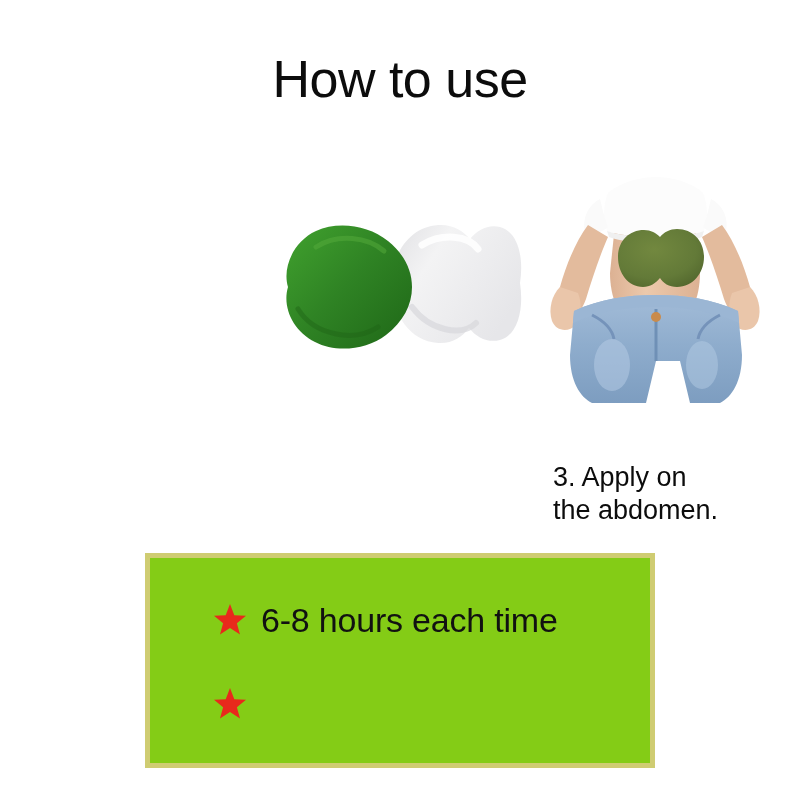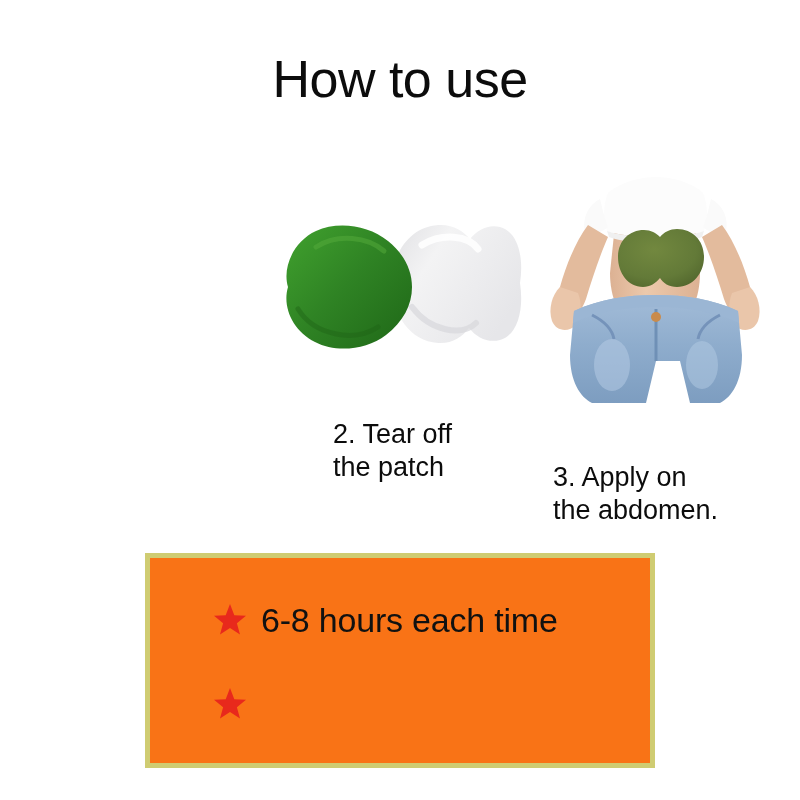--- a/index.html
+++ b/index.html
@@ -70,21 +70,21 @@
   .step-3 .step-caption { left: 23px; margin-top: 43px; }
 
   
   .callout-box {
     position: absolute;
     left: 145px;
     top: 553px;
     width: 510px;
     height: 215px;
     box-sizing: border-box;
-    background: #f97316;
+    background: #84cc16;
     border: 5px solid #cfcc72;
   }
   .callout-list {
     position: absolute;
     left: 0; top: 0;
     width: 100%; height: 100%;
     display: flex;
     flex-direction: column;
     justify-content: center;
     gap: 48px;
@@ -153,22 +153,20 @@
                  C 10 92, 22 66, 44 56
                  C 66 46, 96 50, 116 66
                  C 132 79, 140 95, 140 112
                  C 140 130, 131 147, 114 160
                  C 94 175, 64 178, 43 167
                  C 21 156, 10 132, 16 112 Z" fill="url(#greenGrad)"></path>
         <path d="M 44 72 C 66 58, 96 62, 112 76" fill="none" stroke="#56ab3c" stroke-width="5" stroke-linecap="round" opacity="0.5"></path>
         <path d="M 26 134 C 42 160, 82 168, 106 152" fill="none" stroke="#1e6416" stroke-width="5" stroke-linecap="round" opacity="0.45"></path>
       </svg>
     </div>
-    <div class="step-caption">2. Tear off
-the patch</div>
   </div>
 
   <div class="step step-3">
     <div class="step-figure">
       <svg width="250" height="228" viewBox="0 0 250 228">
         <defs>
           <linearGradient id="denimGrad" x1="0%" y1="0%" x2="0%" y2="100%">
             <stop offset="0%" stop-color="#a3bcd8"></stop>
             <stop offset="45%" stop-color="#8fadcd"></stop>
             <stop offset="100%" stop-color="#7d9dc0"></stop>

